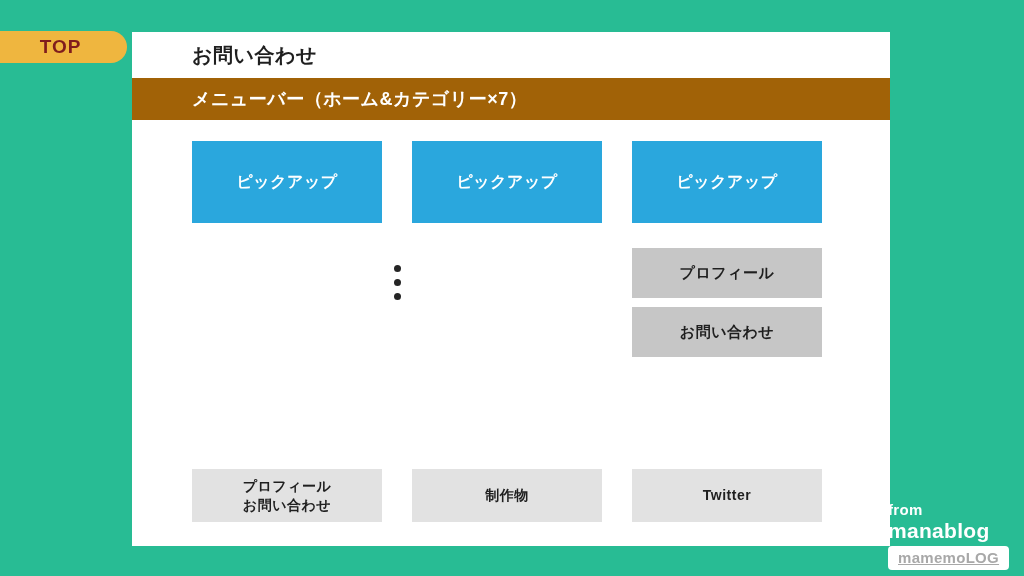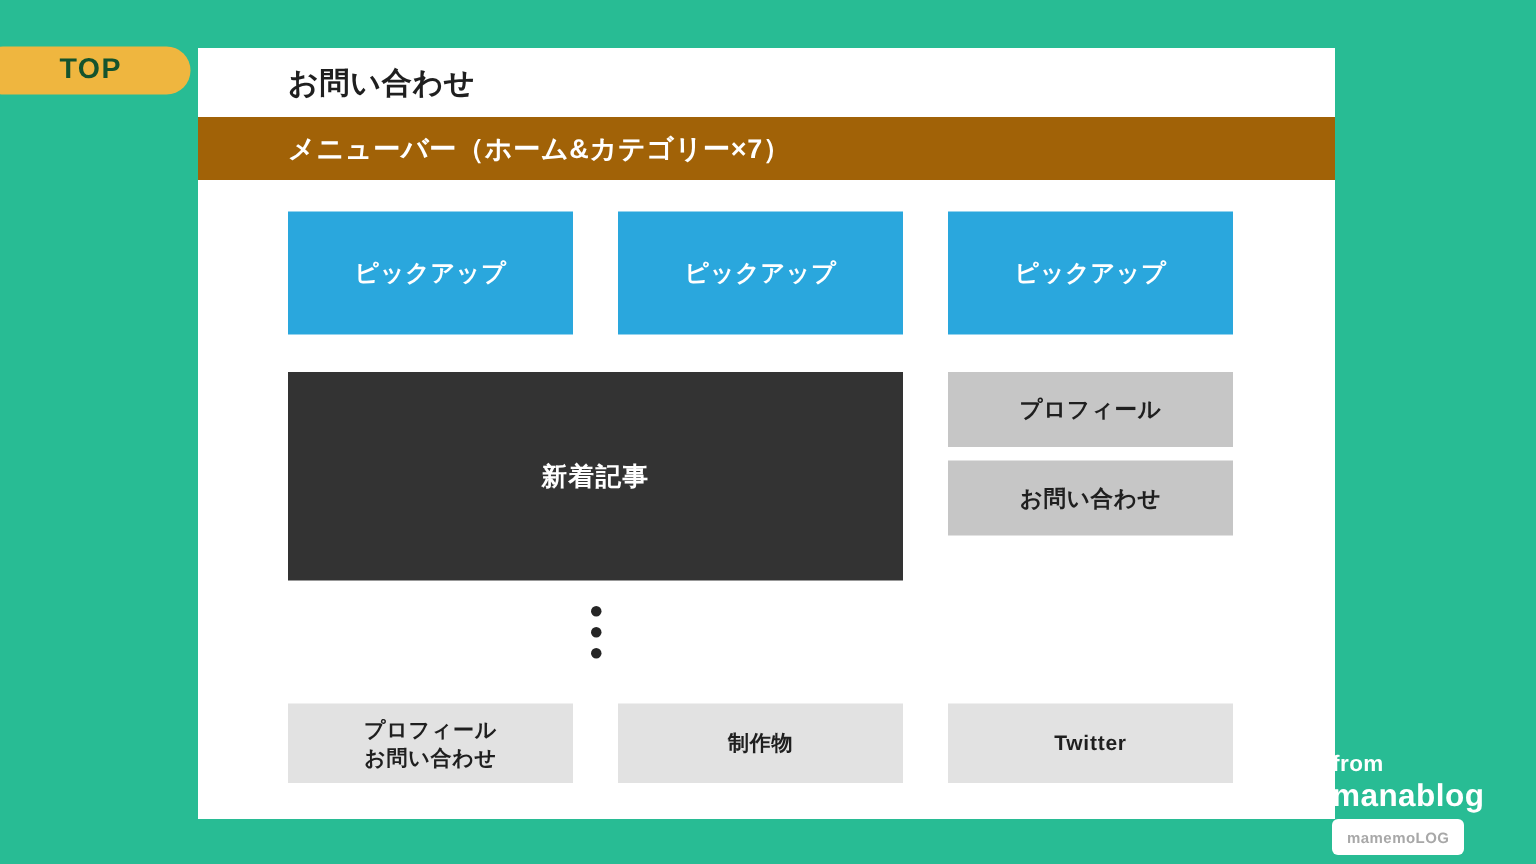--- a/index.html
+++ b/index.html
@@ -24,21 +24,21 @@
     height: 32px;
     background: #efb63f;
     border-radius: 16px;
     display: flex;
     align-items: center;
     justify-content: center;
     padding-left: 8px;
     box-sizing: border-box;
   }
   #top-badge .label {
-    color: #14532d;
+    color: #7f1d1d;
     font-size: 19px;
     font-weight: bold;
     letter-spacing: 1px;
   }
 
   
   #panel {
     position: absolute;
     left: 132px;
     top: 32px;
@@ -217,23 +217,24 @@
   }
   #wm-pill {
     margin-top: 4px;
     background: #ffffff;
     border-radius: 4px;
     display: inline-block;
     padding: 3px 10px;
   }
   #wm-pill .label {
     color: #a8a8a8;
-    font-size: 10px;
+    font-size: 15px;
     font-weight: bold;
     letter-spacing: 0.3px;
+    text-decoration: underline;
   }
 </style>
 </head>
 <body>
 
 <div id="top-badge">
   <span class="label">TOP</span>
 </div>
 
 <div id="panel">
@@ -256,23 +257,20 @@
         <span class="label">ピックアップ</span>
       </div>
       <div class="pickup-box">
         <span class="label">ピックアップ</span>
       </div>
     </div>
 
     <div id="middle-row">
 
       <div id="main-column">
-        <div id="new-posts-box">
-          <span class="label">新着記事</span>
-        </div>
         <div id="ellipsis">
           <span class="dot"></span>
           <span class="dot"></span>
           <span class="dot"></span>
         </div>
       </div>
 
       <div id="sidebar">
         <div class="sidebar-box sb-h-lg">
           <span class="label">プロフィール</span>

